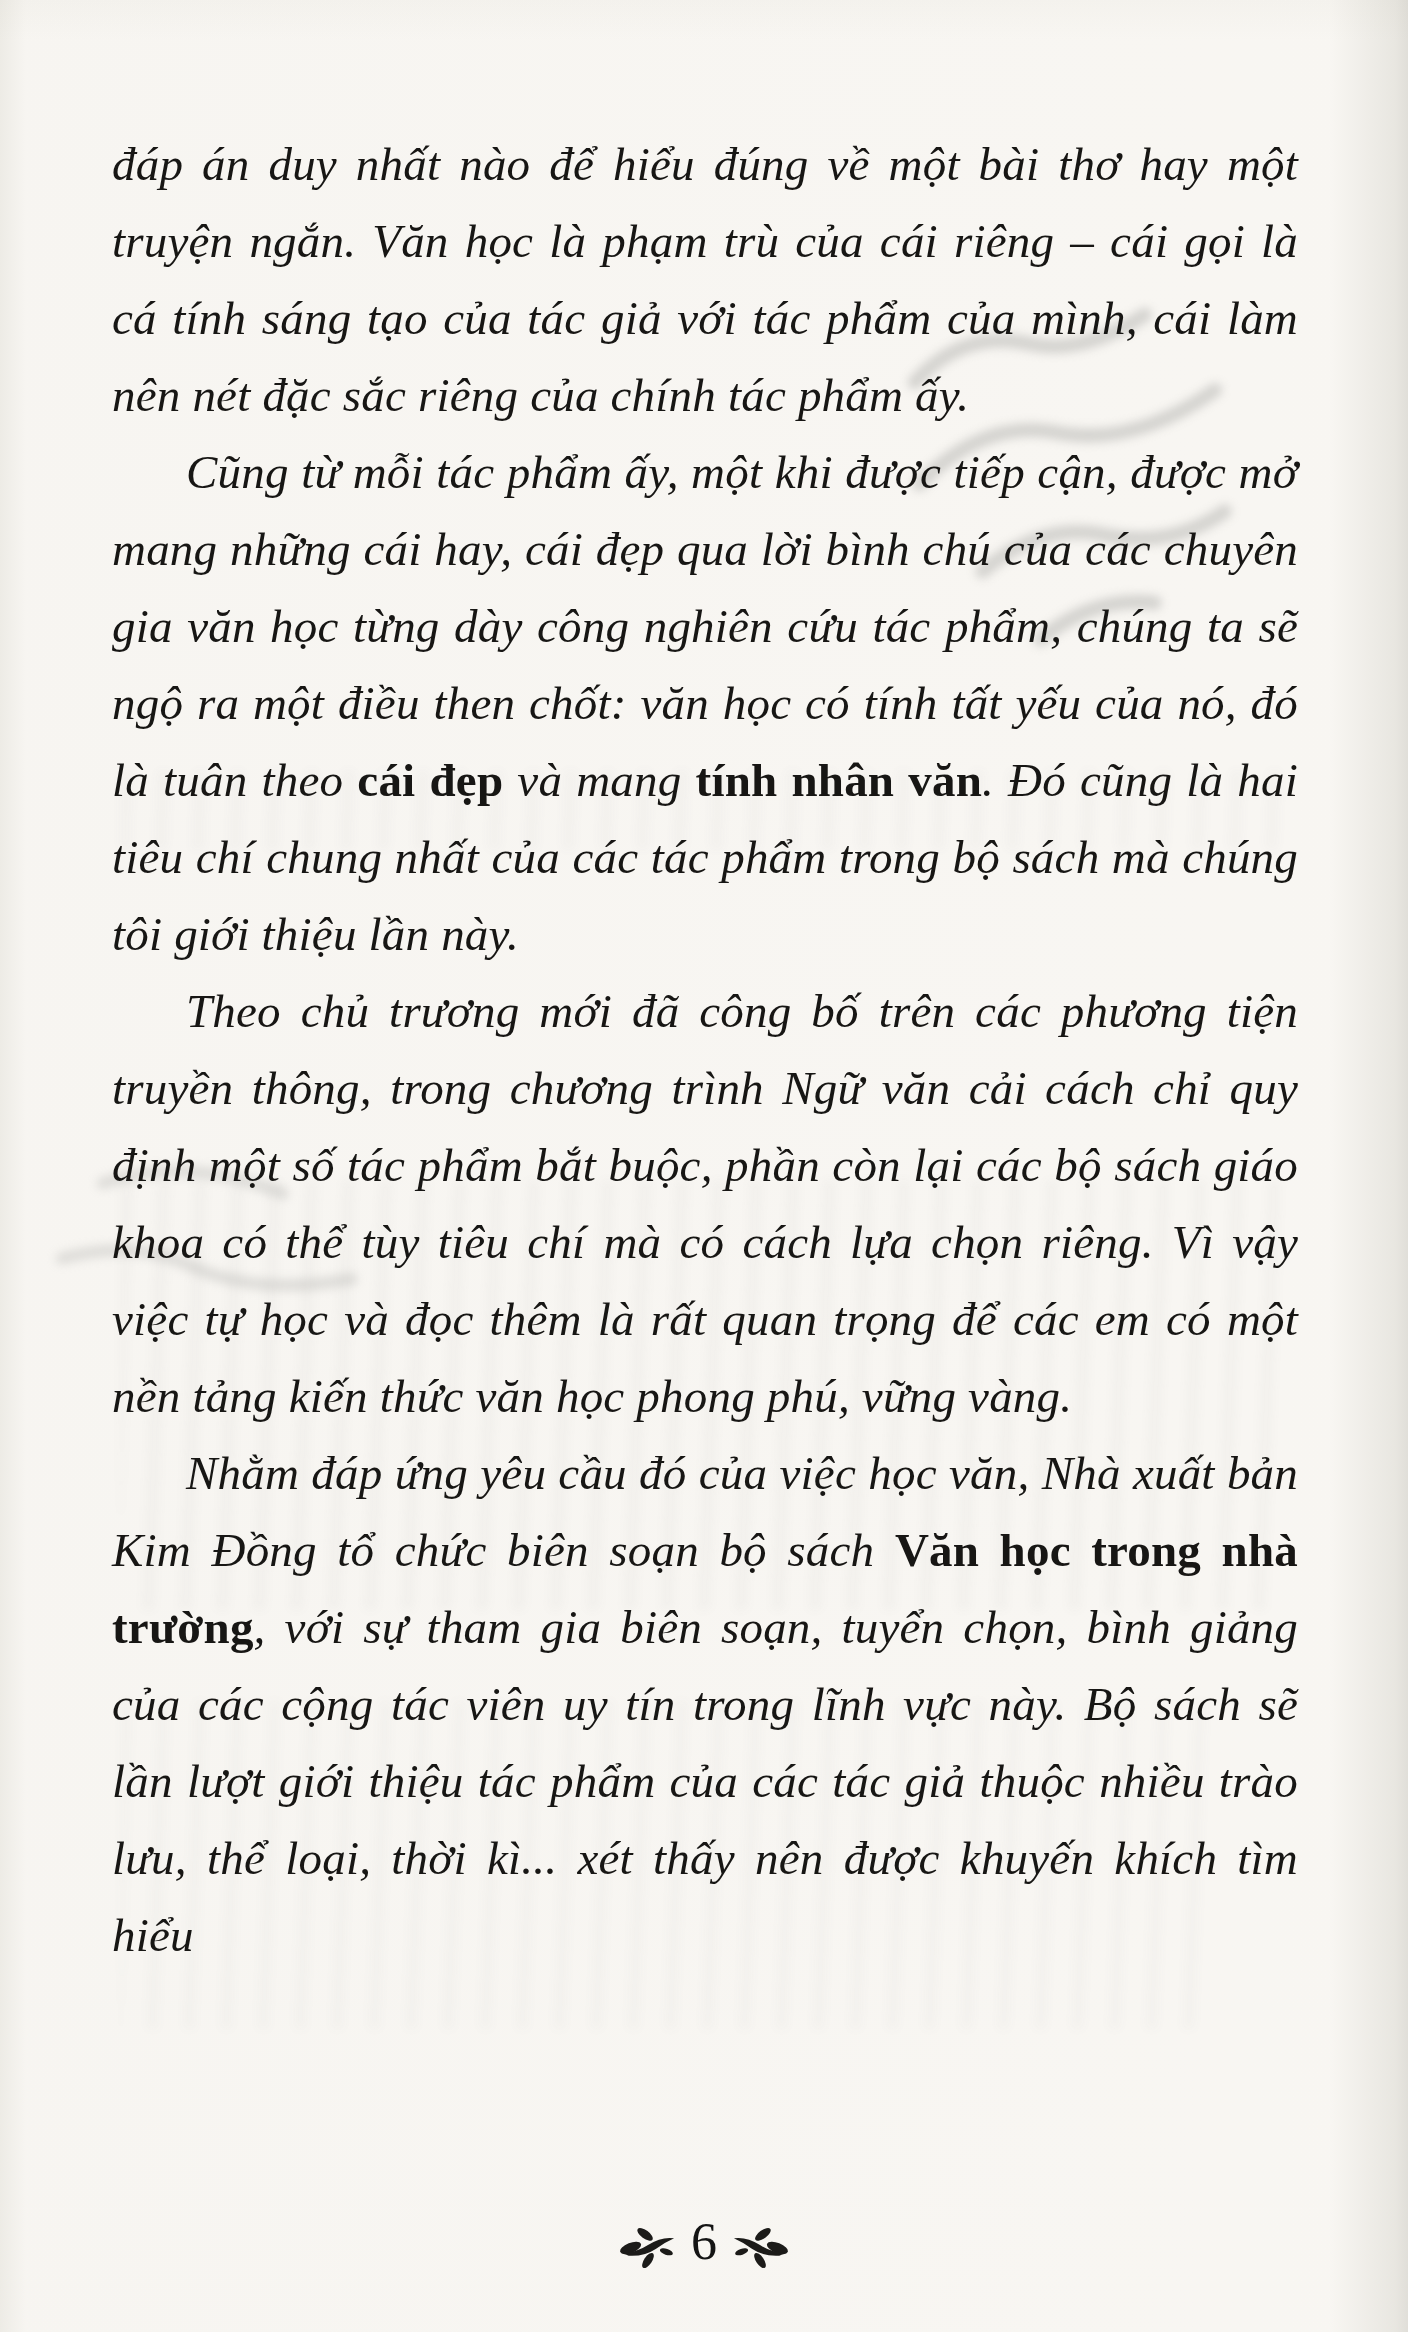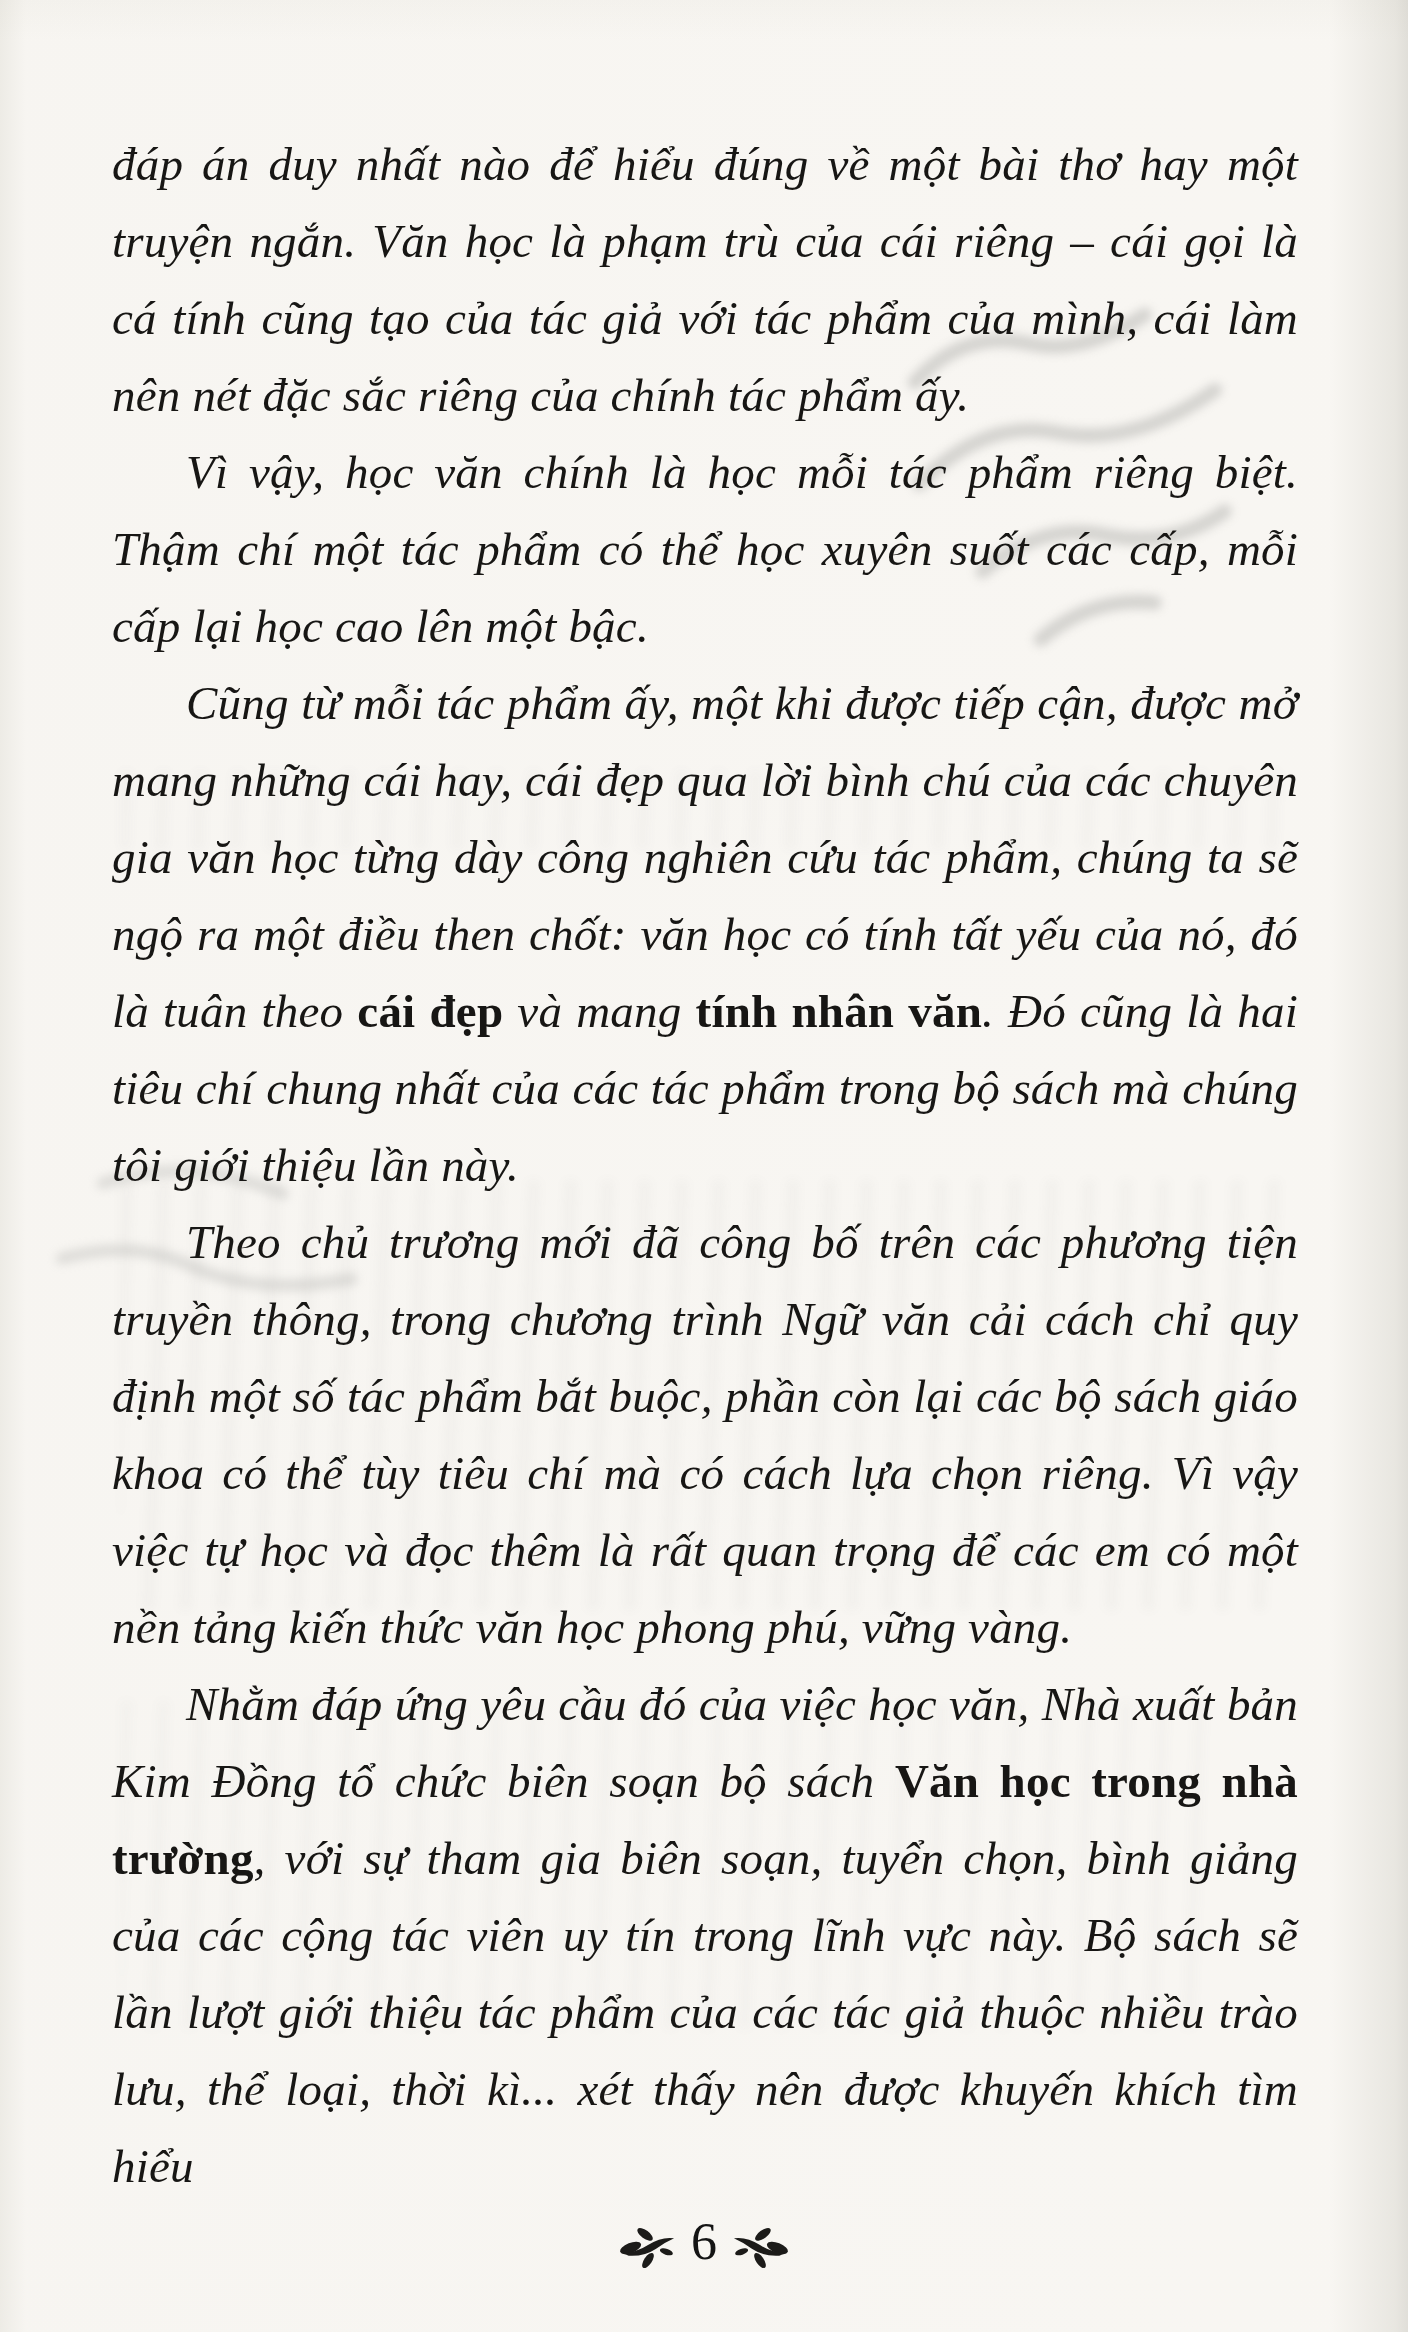--- a/index.html
+++ b/index.html
@@ -96,22 +96,21 @@
   <div class="ghost" style="left:40px; top:1080px; width:360px; height:260px; opacity:.35;">
     <svg width="360" height="260" viewBox="0 0 360 260">
       <g fill="none" stroke="#b0b0ad" stroke-width="12" stroke-linecap="round" transform="rotate(8 180 130)">
         <path d="M30 200 q70 -30 130 -10 q70 20 160 -10"></path>
         <path d="M60 120 q80 -40 180 -15"></path>
       </g>
     </svg>
   </div>
 
   <div class="page-text">
-      <p class="para"><span class="run-italic">đáp án duy nhất nào để hiểu đúng về một bài thơ hay một truyện ngắn. Văn học là phạm trù của cái riêng – cái gọi là cá tính cũng tạo của tác giả với tác phẩm của mình, cái làm nên nét đặc sắc riêng của chính tác phẩm ấy.</span></p>
-      <p class="para indent"><span class="run-italic">Vì vậy, học văn chính là học mỗi tác phẩm riêng biệt. Thậm chí một tác phẩm có thể học xuyên suốt các cấp, mỗi cấp lại học cao lên một bậc.</span></p>
+      <p class="para"><span class="run-italic">đáp án duy nhất nào để hiểu đúng về một bài thơ hay một truyện ngắn. Văn học là phạm trù của cái riêng – cái gọi là cá tính sáng tạo của tác giả với tác phẩm của mình, cái làm nên nét đặc sắc riêng của chính tác phẩm ấy.</span></p>
       <p class="para indent"><span class="run-italic">Cũng từ mỗi tác phẩm ấy, một khi được tiếp cận, được mở mang những cái hay, cái đẹp qua lời bình chú của các chuyên gia văn học từng dày công nghiên cứu tác phẩm, chúng ta sẽ ngộ ra một điều then chốt: văn học có tính tất yếu của nó, đó là tuân theo </span><span class="run-upright">cái đẹp</span><span class="run-italic"> và mang </span><span class="run-upright">tính nhân văn</span><span class="run-italic">. Đó cũng là hai tiêu chí chung nhất của các tác phẩm trong bộ sách mà chúng tôi giới thiệu lần này.</span></p>
       <p class="para indent"><span class="run-italic">Theo chủ trương mới đã công bố trên các phương tiện truyền thông, trong chương trình Ngữ văn cải cách chỉ quy định một số tác phẩm bắt buộc, phần còn lại các bộ sách giáo khoa có thể tùy tiêu chí mà có cách lựa chọn riêng. Vì vậy việc tự học và đọc thêm là rất quan trọng để các em có một nền tảng kiến thức văn học phong phú, vững vàng.</span></p>
       <p class="para indent"><span class="run-italic">Nhằm đáp ứng yêu cầu đó của việc học văn, Nhà xuất bản Kim Đồng tổ chức biên soạn bộ sách </span><span class="run-bold">Văn học trong nhà trường</span><span class="run-italic">, với sự tham gia biên soạn, tuyển chọn, bình giảng của các cộng tác viên uy tín trong lĩnh vực này. Bộ sách sẽ lần lượt giới thiệu tác phẩm của các tác giả thuộc nhiều trào lưu, thể loại, thời kì... xét thấy nên được khuyến khích tìm hiểu</span></p>
     </div>
 
   <div class="footer">
     <span class="fleuron">
       <svg viewBox="0 0 60 46" width="58" height="46">
         <g fill="#1c1b19">
           <ellipse cx="12" cy="25" rx="11.5" ry="5.2" transform="rotate(-22 12 25)"></ellipse>

